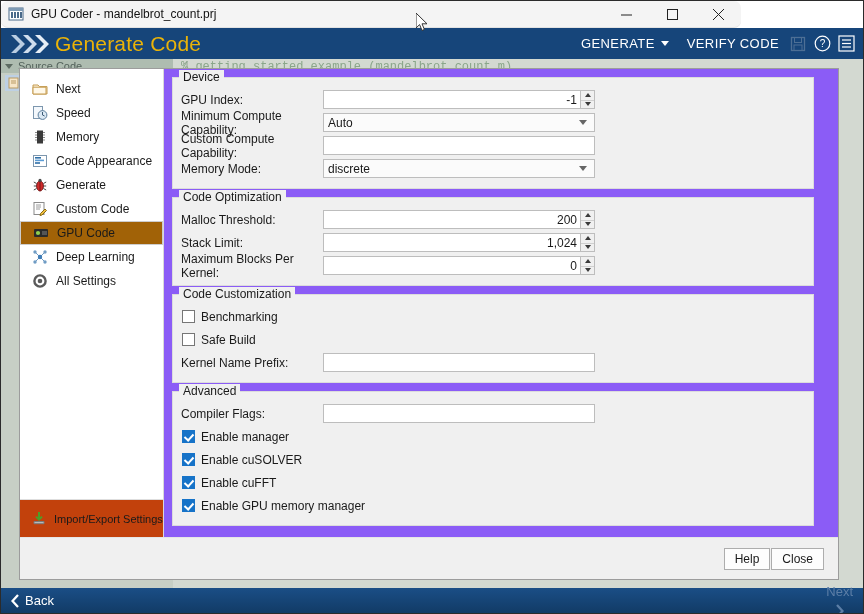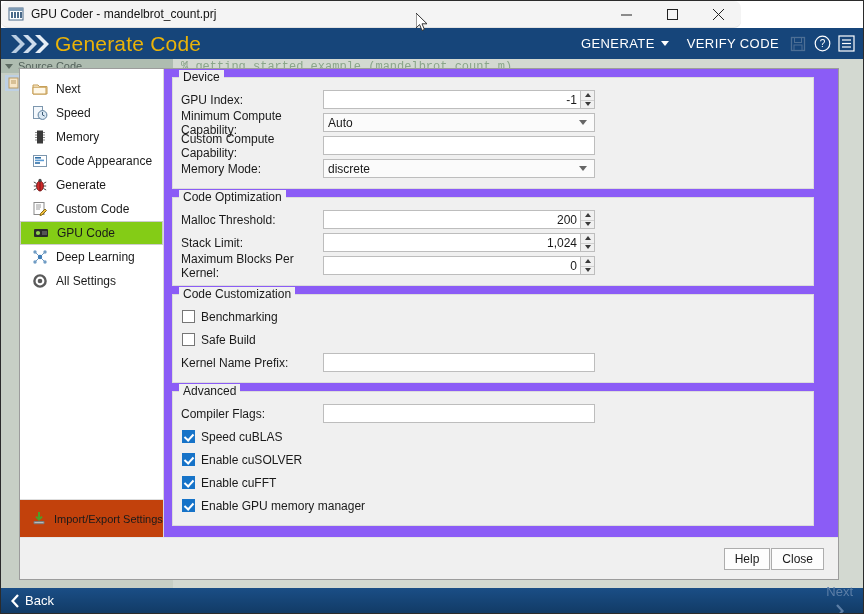--- a/index.html
+++ b/index.html
@@ -109,21 +109,21 @@
   .side {
     width: 144px; flex: 0 0 144px; background: #ffffff;
     border-right: 1px solid #d9d9d9;
     display: flex; flex-direction: column;
   }
   .side-list { flex: 1 1 auto; padding-top: 8px; }
   .side-item {
     height: 24px; display: flex; align-items: center;
     padding-left: 12px; gap: 8px; font-size: 12px; color: #1a1a1a;
   }
-  .side-item.sel { background: #84cc16; border: 1px solid #cdcdcd; }
+  .side-item.sel { background: #a16207; border: 1px solid #cdcdcd; }
   .side-ico { width: 16px; height: 16px; flex: 0 0 16px; position: relative; }
   .side-footer {
     height: 38px; border-top: 1px solid #dedede;
     display: flex; align-items: center; padding-left: 12px; gap: 6px;
     font-size: 11px; color: #1a1a1a; background: #c2410c;
   }
 
   
   .content {
     flex: 1 1 auto; background: #8b5cf6; padding: 8px 24px 0 8px;
@@ -546,21 +546,21 @@
 
         <div class="panel">
           <div class="panel-title">Advanced</div>
           <div class="panel-inner">
             <div class="row">
               <div class="lbl">Compiler Flags:</div>
               <div class="fld wide"></div>
             </div>
             <div class="chk-row">
               <span class="chk on"></span>
-              <span class="chk-lbl">Speed cuBLAS</span>
+              <span class="chk-lbl">Enable manager</span>
             </div>
             <div class="chk-row">
               <span class="chk on"></span>
               <span class="chk-lbl">Enable cuSOLVER</span>
             </div>
             <div class="chk-row">
               <span class="chk on"></span>
               <span class="chk-lbl">Enable cuFFT</span>
             </div>
             <div class="chk-row">

